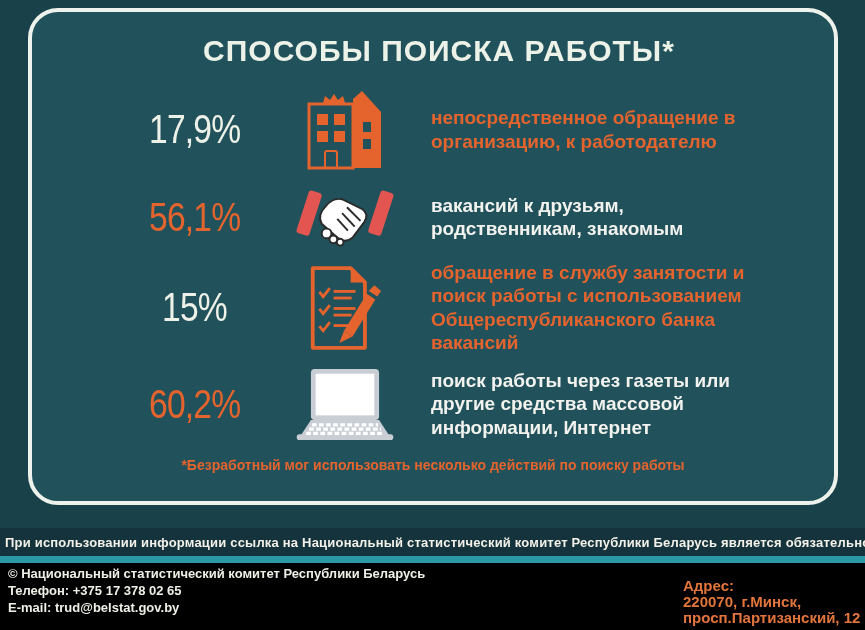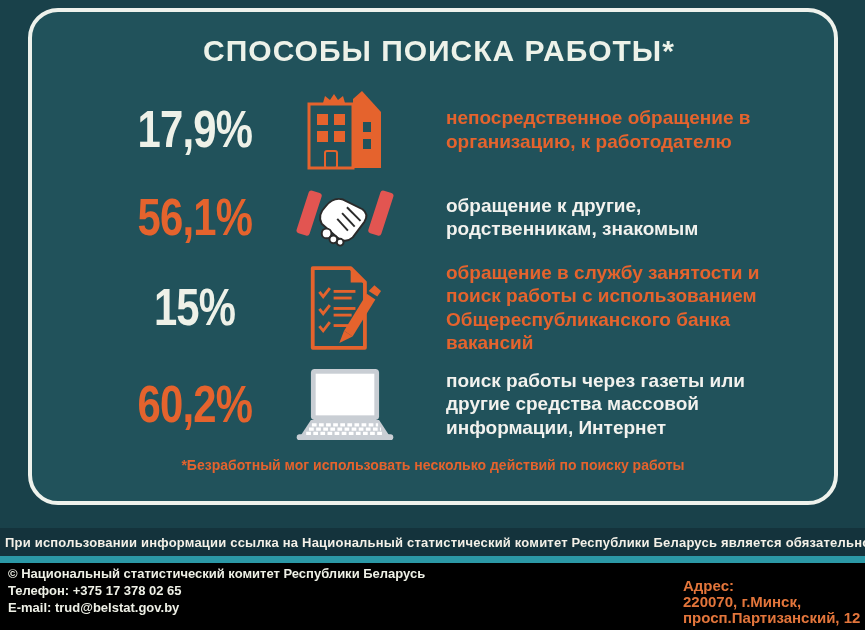--- a/index.html
+++ b/index.html
@@ -20,27 +20,27 @@
   }
   .row {
     position:absolute; left:0; width:100%;
     display:flex; align-items:center; padding-left:68px;
   }
   .row-1 { top:70px;  height:95px;  }
   .row-2 { top:165px; height:80px;  }
   .row-3 { top:243px; height:105px; }
   .row-4 { top:342px; height:100px; }
   .row-percent {
-    width:190px; text-align:center; font-weight:bold; font-size:51px;
+    width:190px; text-align:center; font-weight:normal; font-size:41px;
     white-space:nowrap;
   }
   .row-percent span { display:inline-block; transform:scaleX(0.82); transform-origin:center; letter-spacing:-1px; }
   .row-icon { width:110px; display:flex; justify-content:center; align-items:center; flex:0 0 110px; }
   .row-text {
-    margin-left:46px; width:320px; font-weight:bold; font-size:19px; line-height:1.22;
+    margin-left:31px; width:320px; font-weight:bold; font-size:19px; line-height:1.22;
   }
   .footnote {
     position:absolute; top:445px; left:0; width:100%;
     text-align:center; font-weight:bold; font-size:14px; color:#e5632d;
   }
   .notice {
     position:absolute; top:528px; left:0; width:865px; height:28px;
     background:#14333c; display:flex; align-items:center; padding-left:5px;
     color:#f4f1e8; font-weight:bold; font-size:13px; letter-spacing:0.2px;
     white-space:nowrap;
@@ -94,21 +94,21 @@
           <circle cx="38" cy="56" r="4"></circle>
           <circle cx="45" cy="59" r="3.5"></circle>
         </g>
         <g stroke="#2a2a2a" stroke-width="2" fill="none">
           <path d="M52,23 L66,37"></path>
           <path d="M47,29 L60,43"></path>
           <path d="M42,35 L53,47"></path>
         </g>
       </svg>
     </div>
-    <div class="row-text" style="color:#f2f2ee">обращение к другие, родственникам, знакомым</div>
+    <div class="row-text" style="color:#f2f2ee">вакансий к друзьям, родственникам, знакомым</div>
   </div>
 
   <div class="row row-3">
     <div class="row-percent">
       <span style="color:#eef1e8">15%</span>
     </div>
     <div class="row-icon">
       <svg viewBox="0 0 78 92" width="74" height="88">
         <path d="M5,4 L45,4 L60,19 L60,88 L5,88 Z" fill="none" stroke="#e5632d" stroke-width="4" stroke-linejoin="round"></path>
         <path d="M45,4 L60,19 L45,19 Z" fill="#e5632d"></path>

